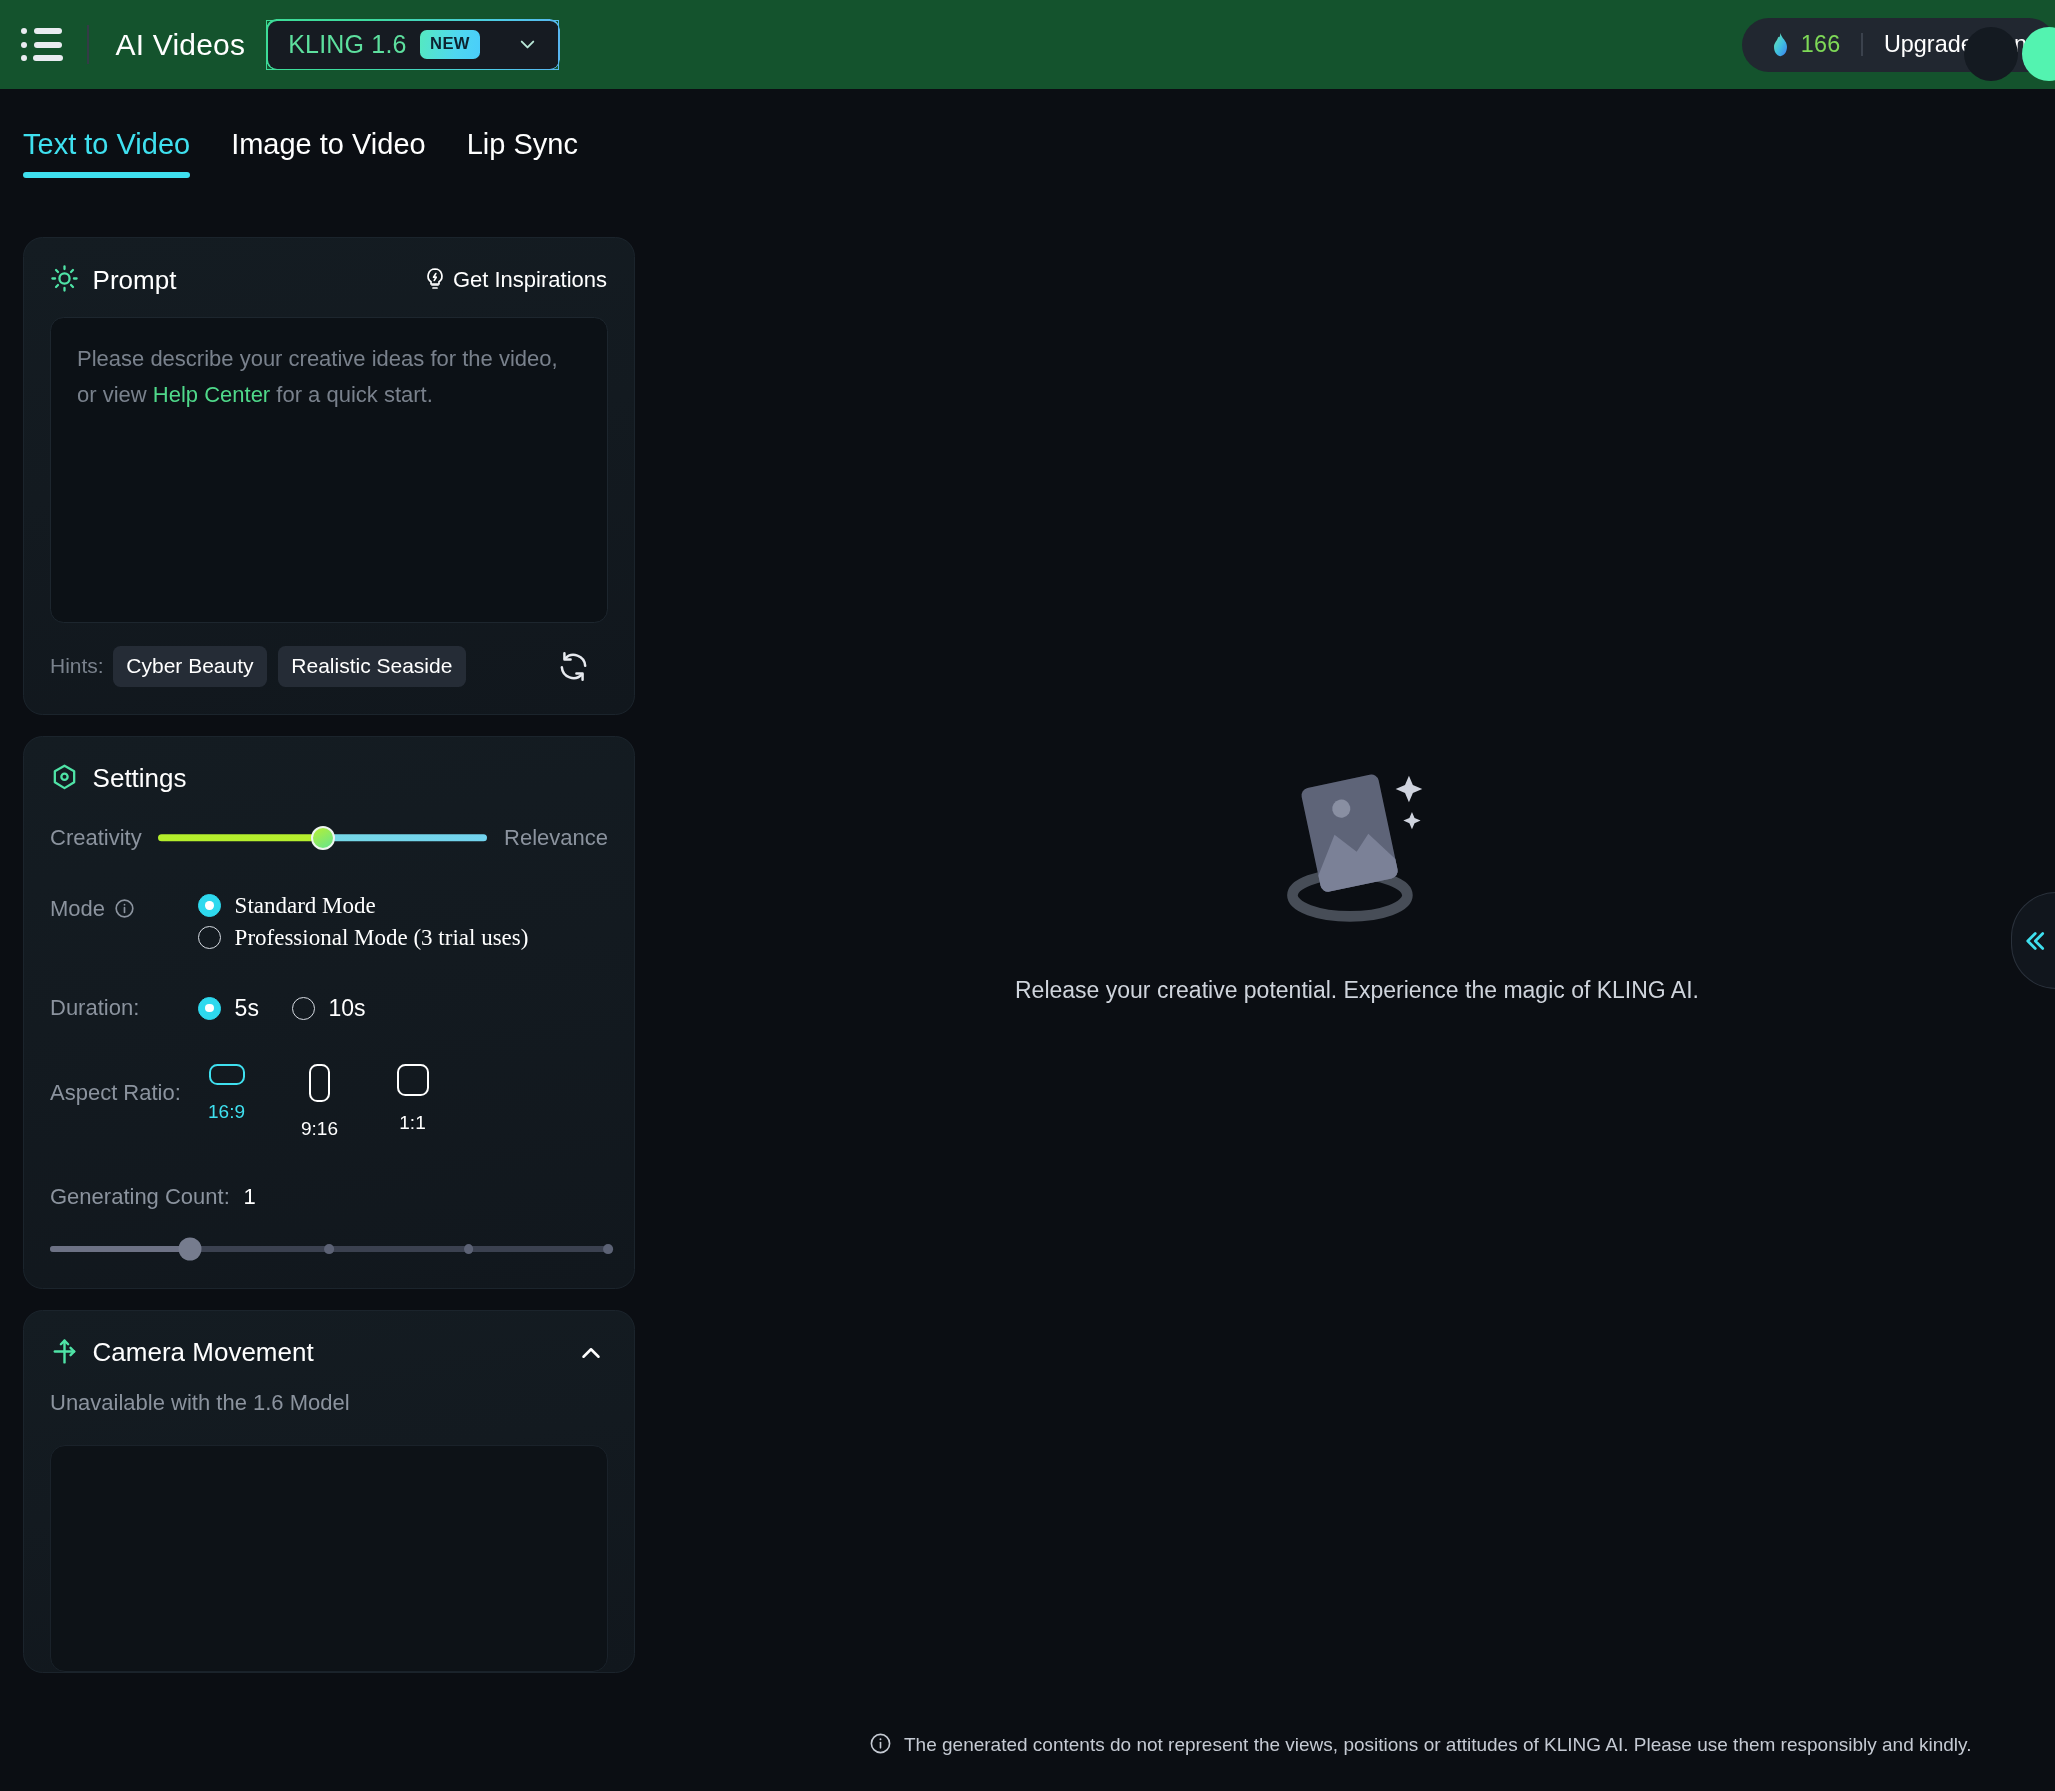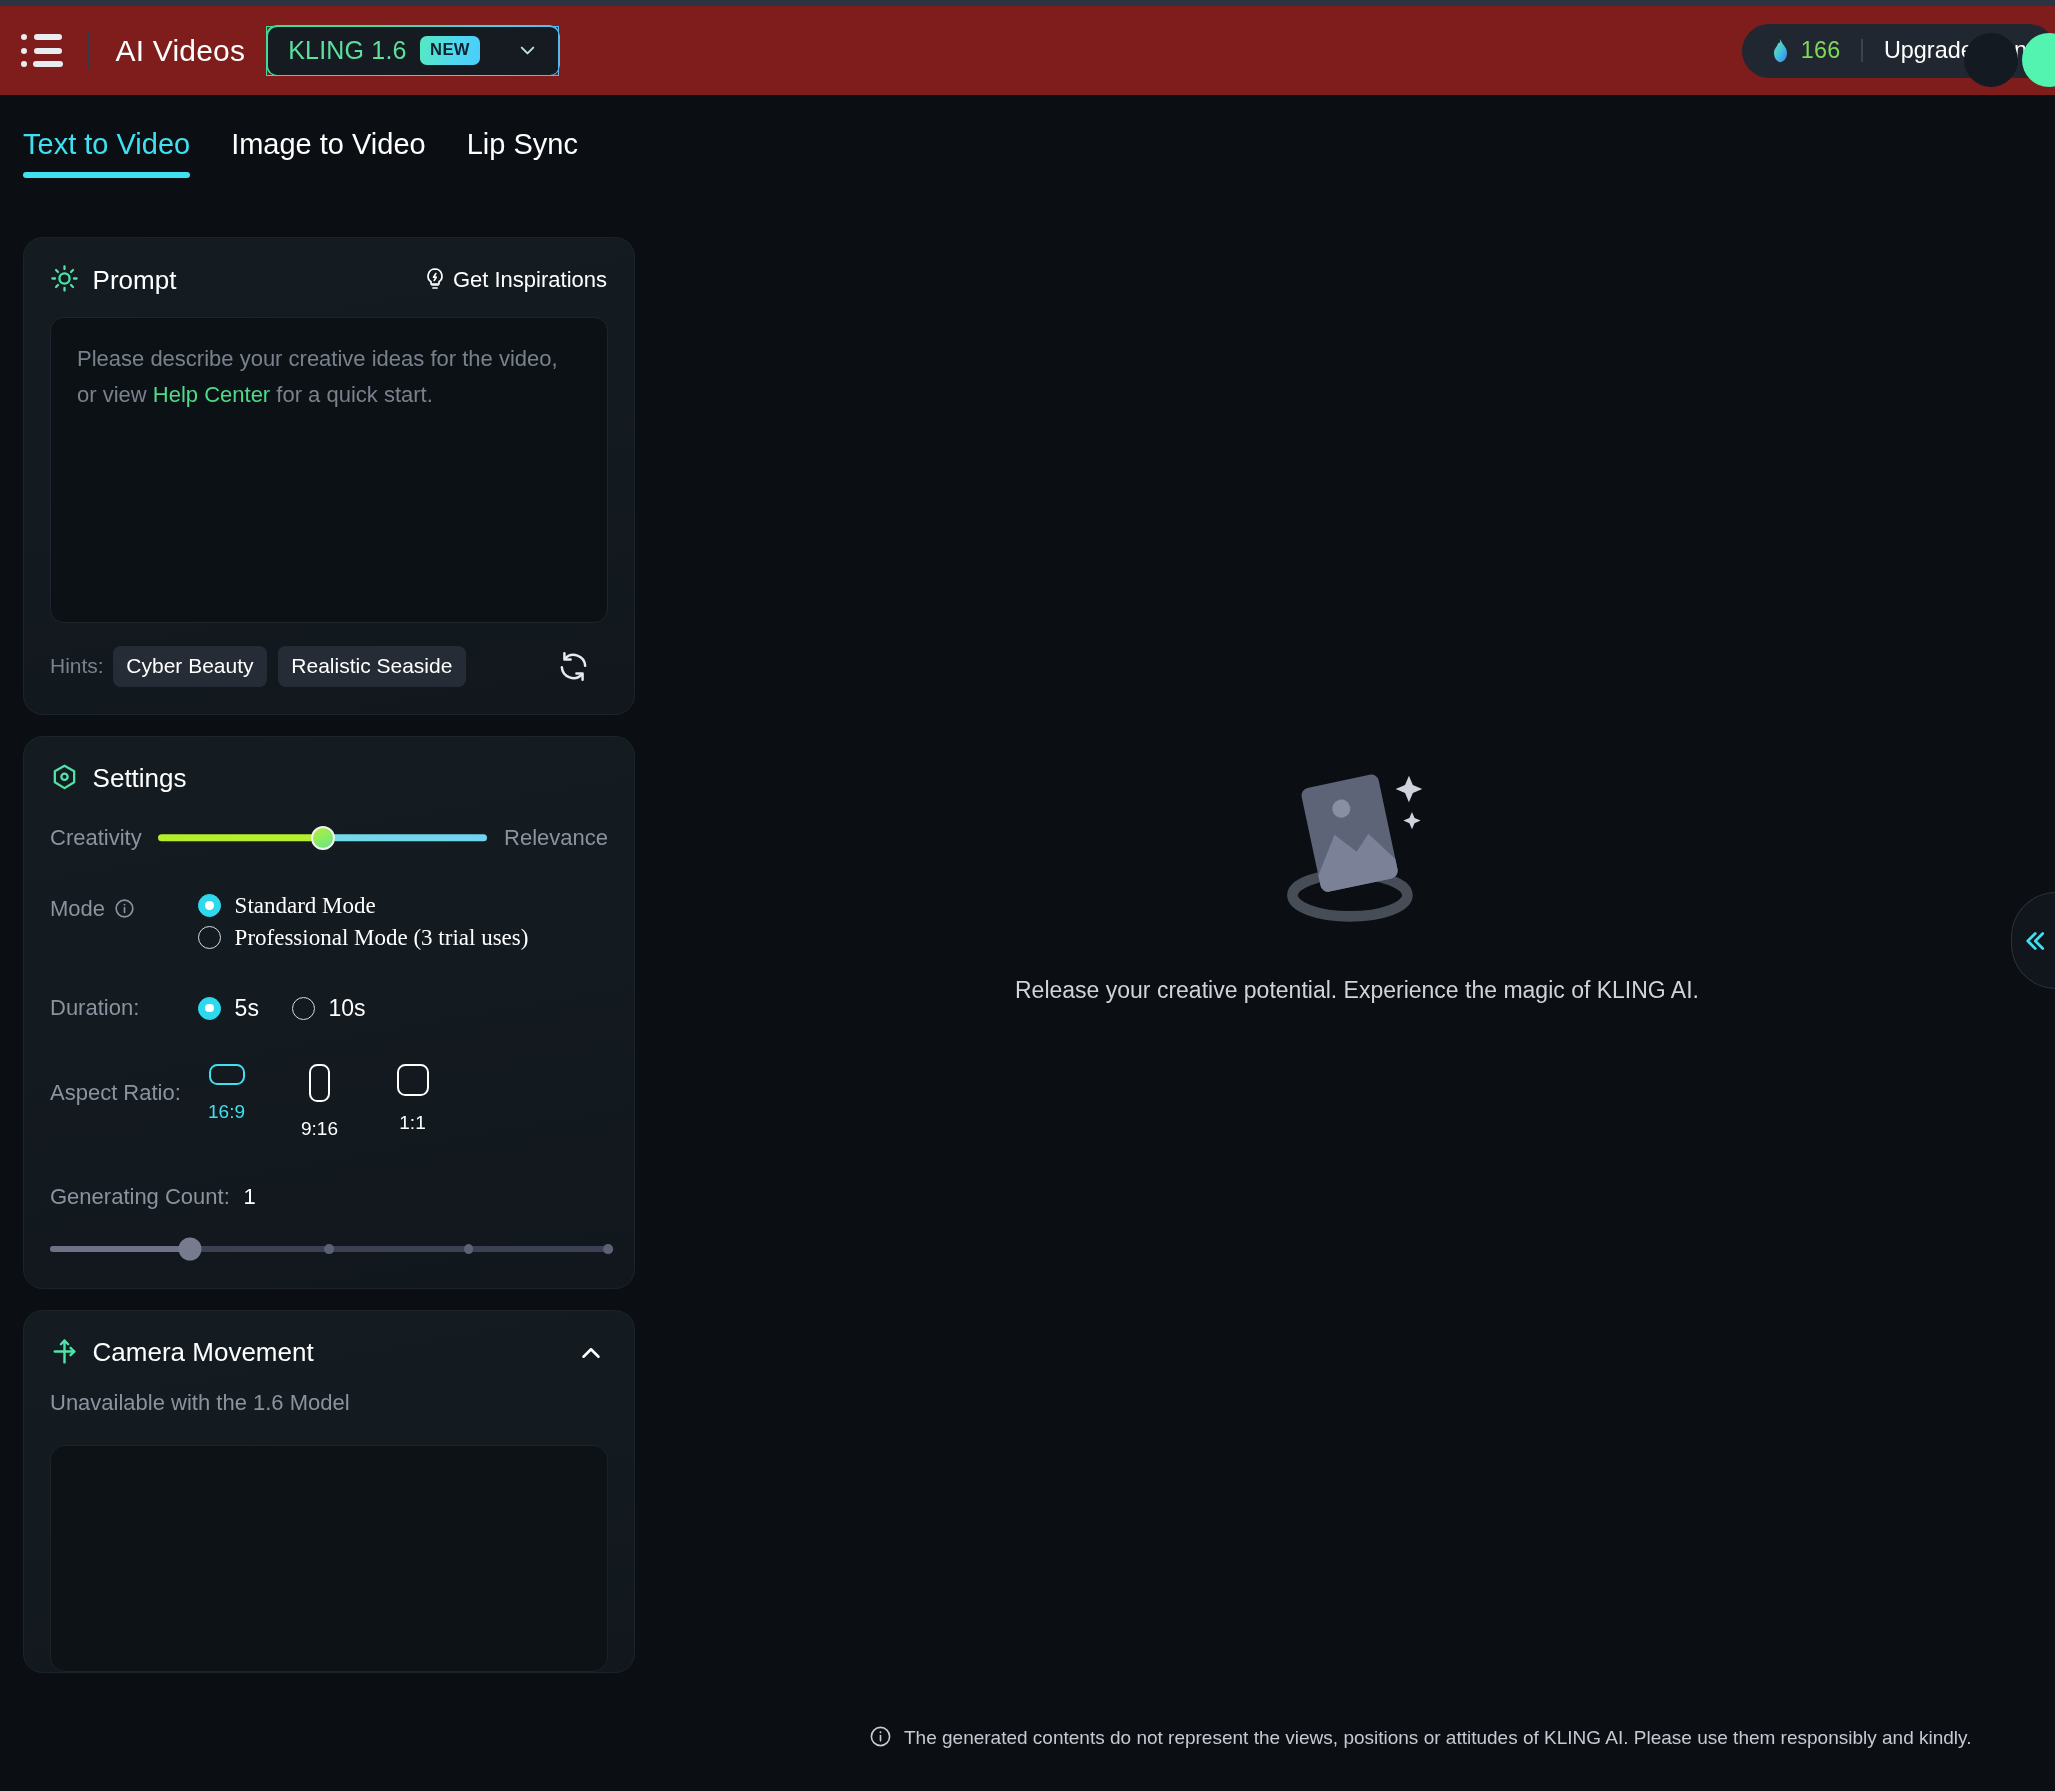--- a/index.html
+++ b/index.html
@@ -22,24 +22,24 @@
     background: #2b3340;
   }
   .chrome-strip-dark {
     position: absolute; top: 6.8px; left: 0;
     width: 2056px; height: 2.3px;
     background: #11161d;
   }
 
   
   .header {
-    position: absolute; top: 6px; left: 0;
+    position: absolute; top: 0; left: 0;
     width: 2056px; height: 89px;
     display: flex; align-items: center;
-    background: #7f1d1d;
+    background: #14532d;
   }
   .hamburger {
     margin-left: 21px;
     width: 42px; height: 38px;
     display: flex; flex-direction: column; justify-content: center; gap: 7.6px;
     cursor: pointer;
   }
   .hb-row { display: flex; align-items: center; gap: 6.8px; }
   .hb-dot { width: 6px; height: 6px; border-radius: 50%; background: #e9ecf1; }
   .hb-bar { height: 6px; border-radius: 3px; background: #e9ecf1; }
@@ -387,21 +387,21 @@
   }
   .right-border {
     position: absolute; right: 0; top: 9px;
     width: 1.5px; height: 1782px;
     background: #2b3340;
   }
 
   
   .footer {
     position: absolute;
-    left: 869px; bottom: 40px;
+    left: 869px; bottom: 33px;
     display: flex; align-items: center;
   }
   .footer-text {
     font-size: 19px; color: #c5cad3; margin-left: 12px;
     white-space: nowrap;
   }
 </style>
 </head>
 <body>
 

